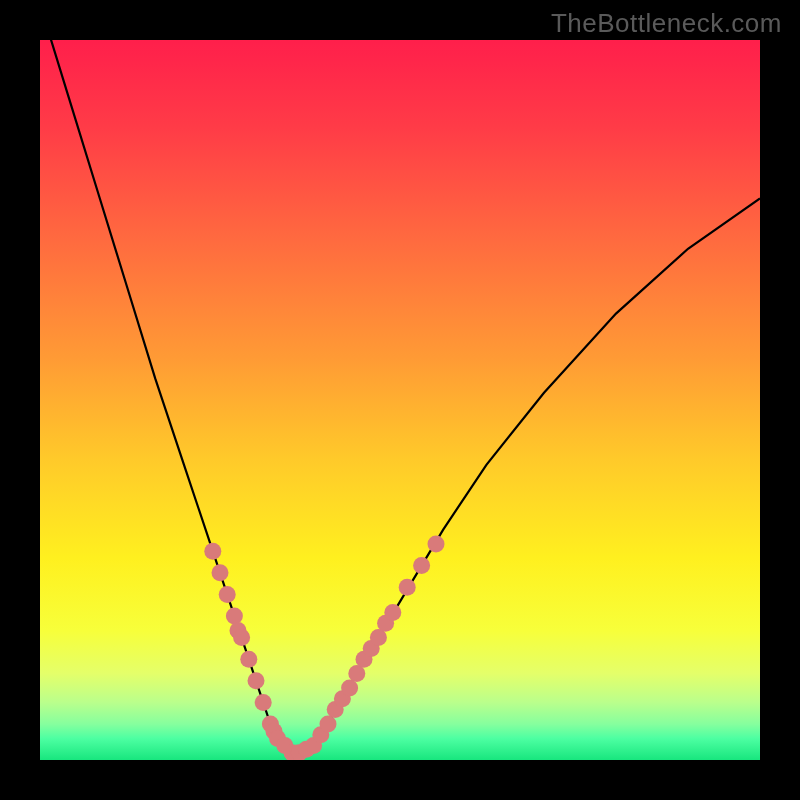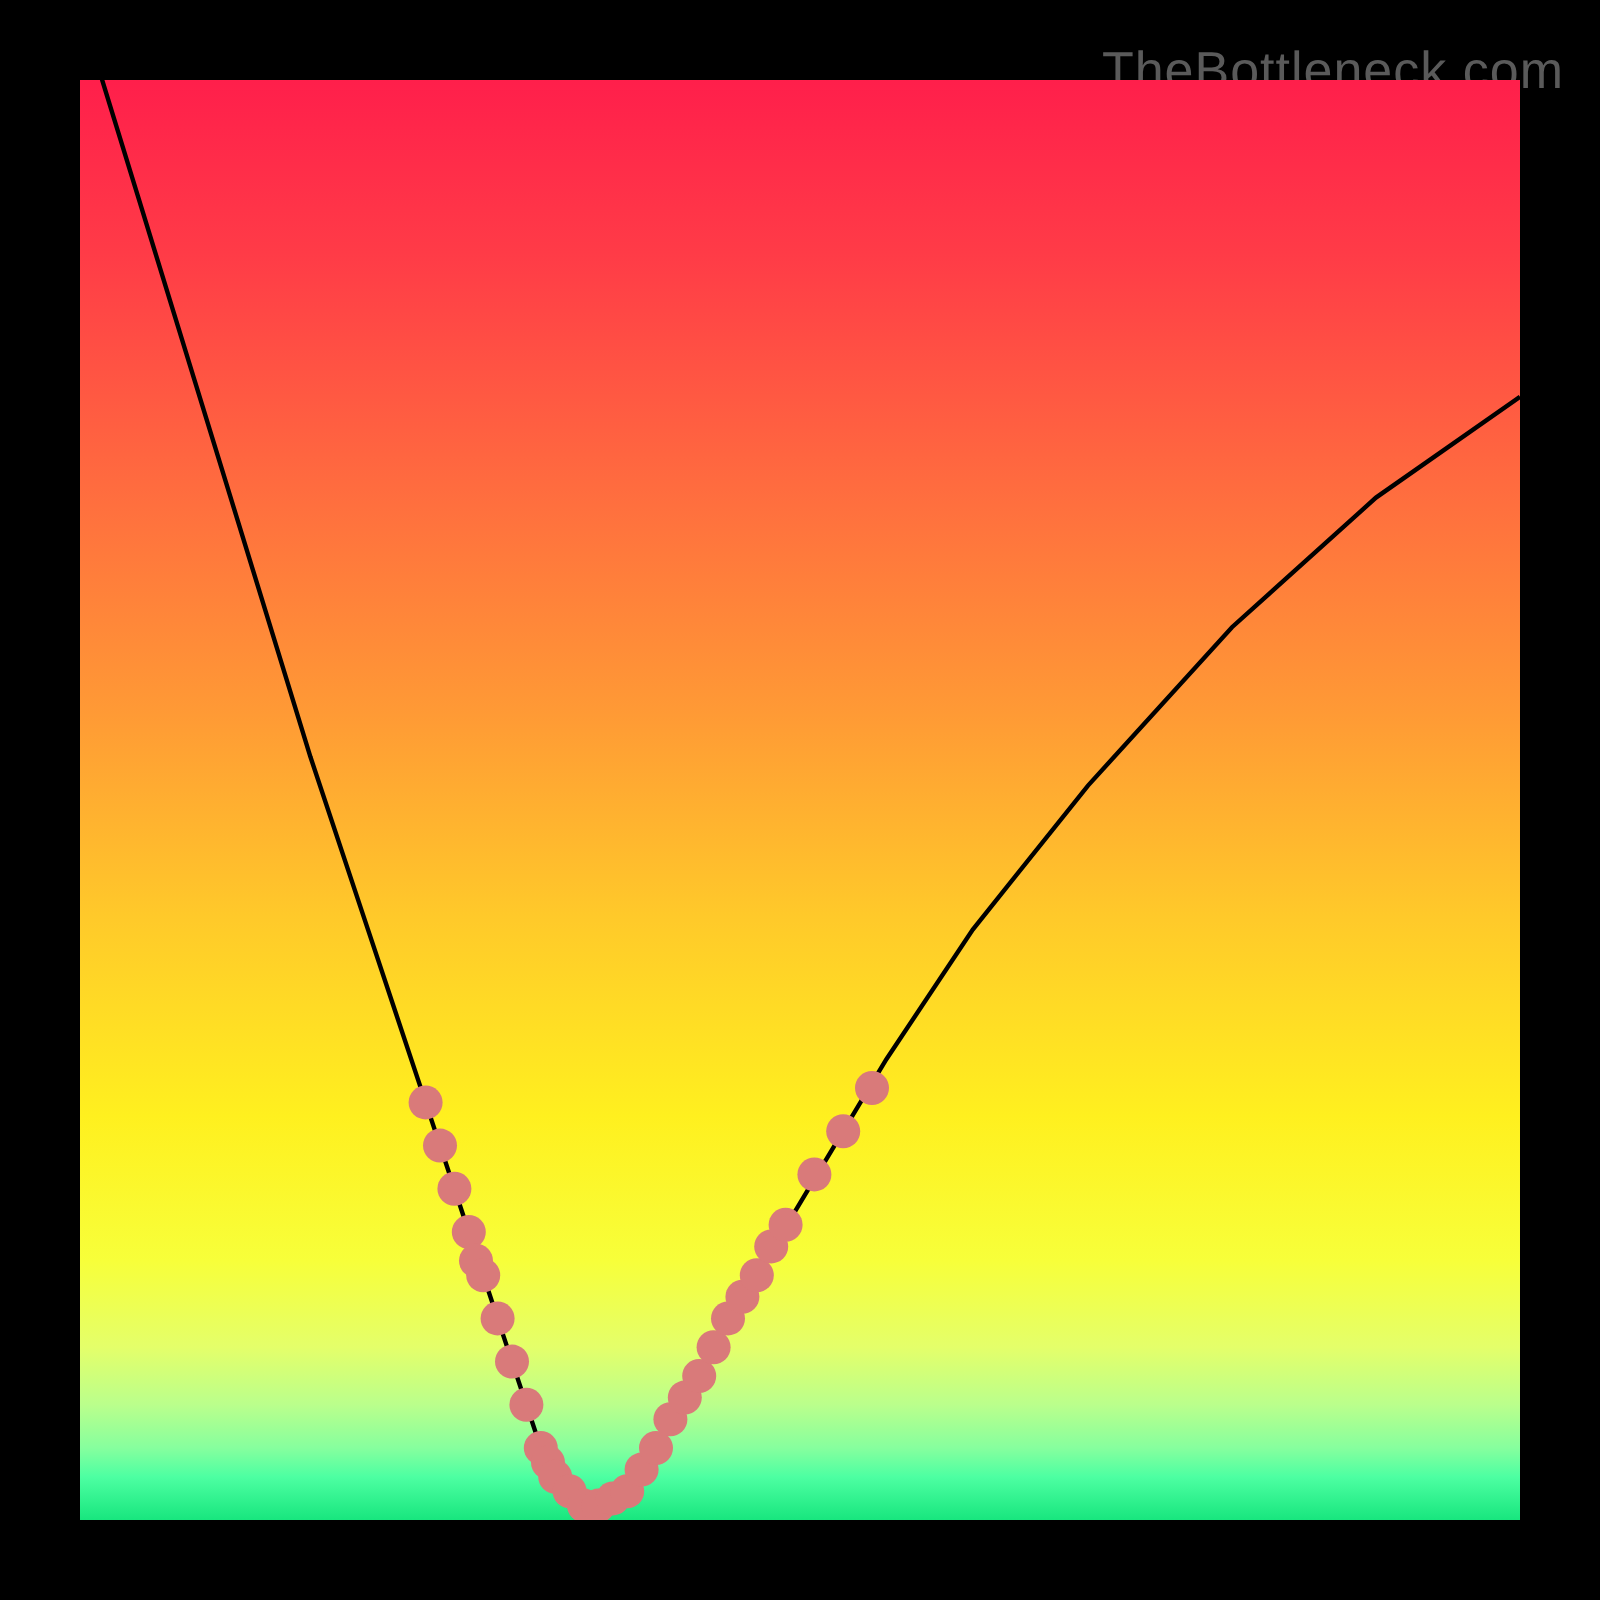--- a/index.html
+++ b/index.html
@@ -34,21 +34,20 @@
     inset: 0;
   }
   .watermark {
     position: absolute;
     top: 8px;
     right: 18px;
     color: #5a5a5a;
     font-size: 26px;
     letter-spacing: 0.5px;
     user-select: none;
-    margin-top: 12px;
   }
 </style>
 </head>
 <body>
 
 <div class="stage">
 
   <div class="watermark">TheBottleneck.com</div>
 
   <div class="plot-area">

